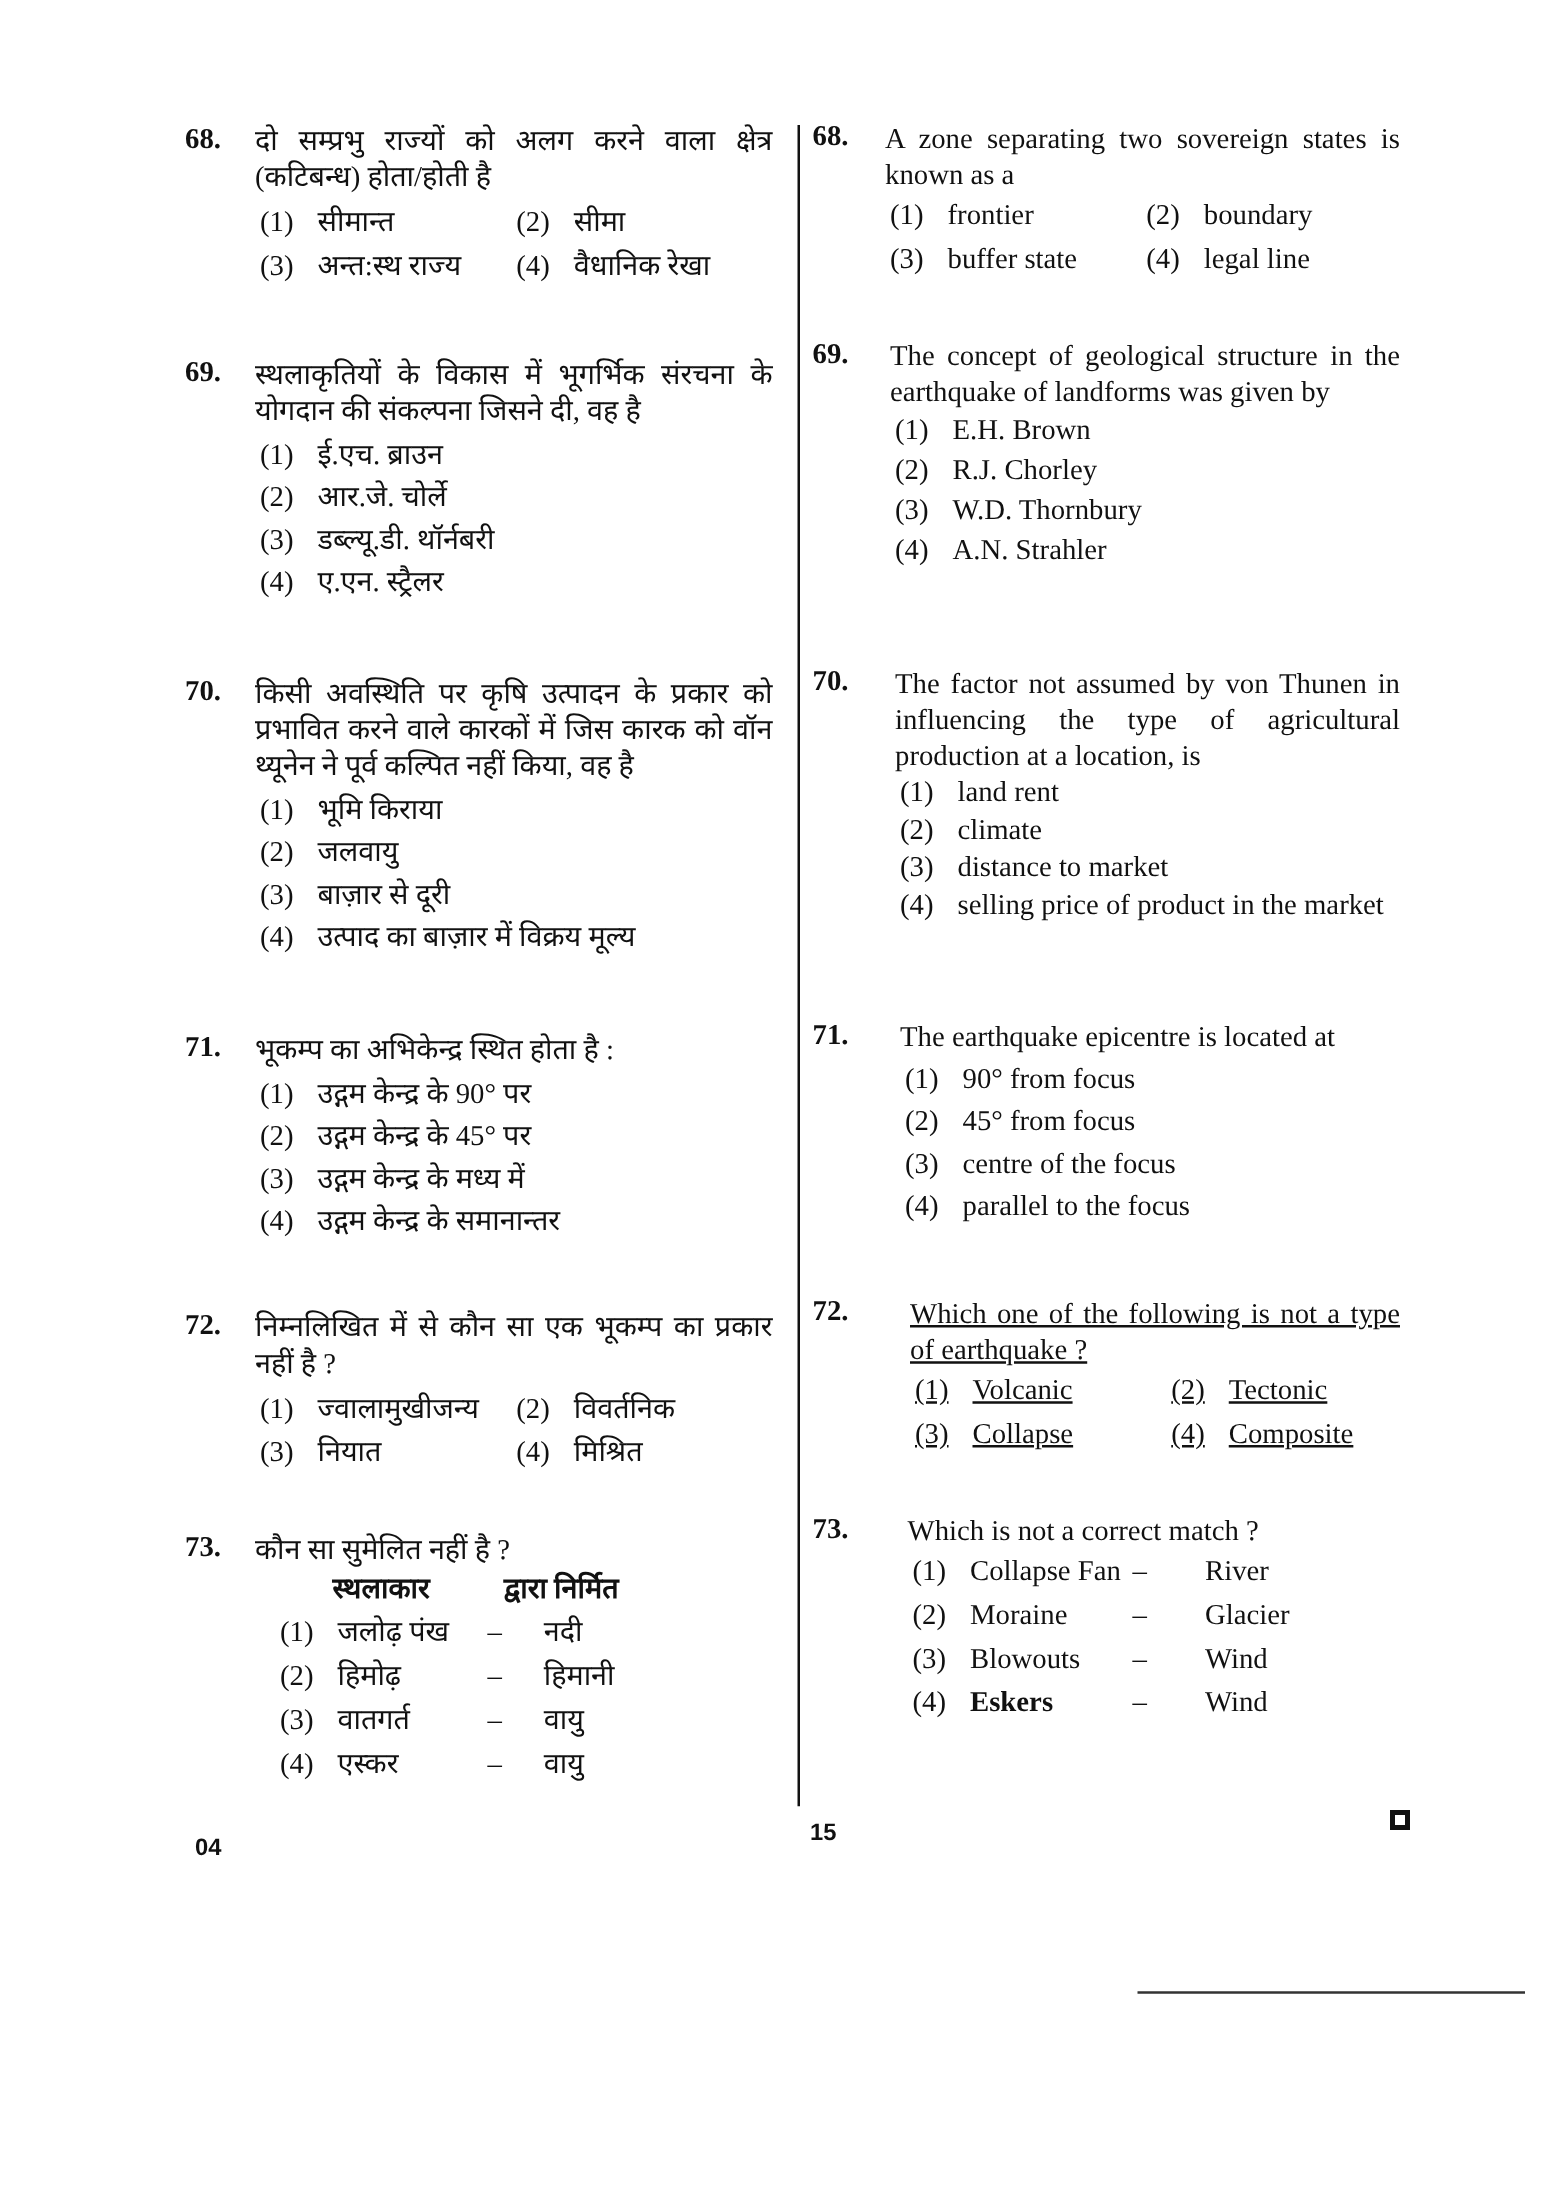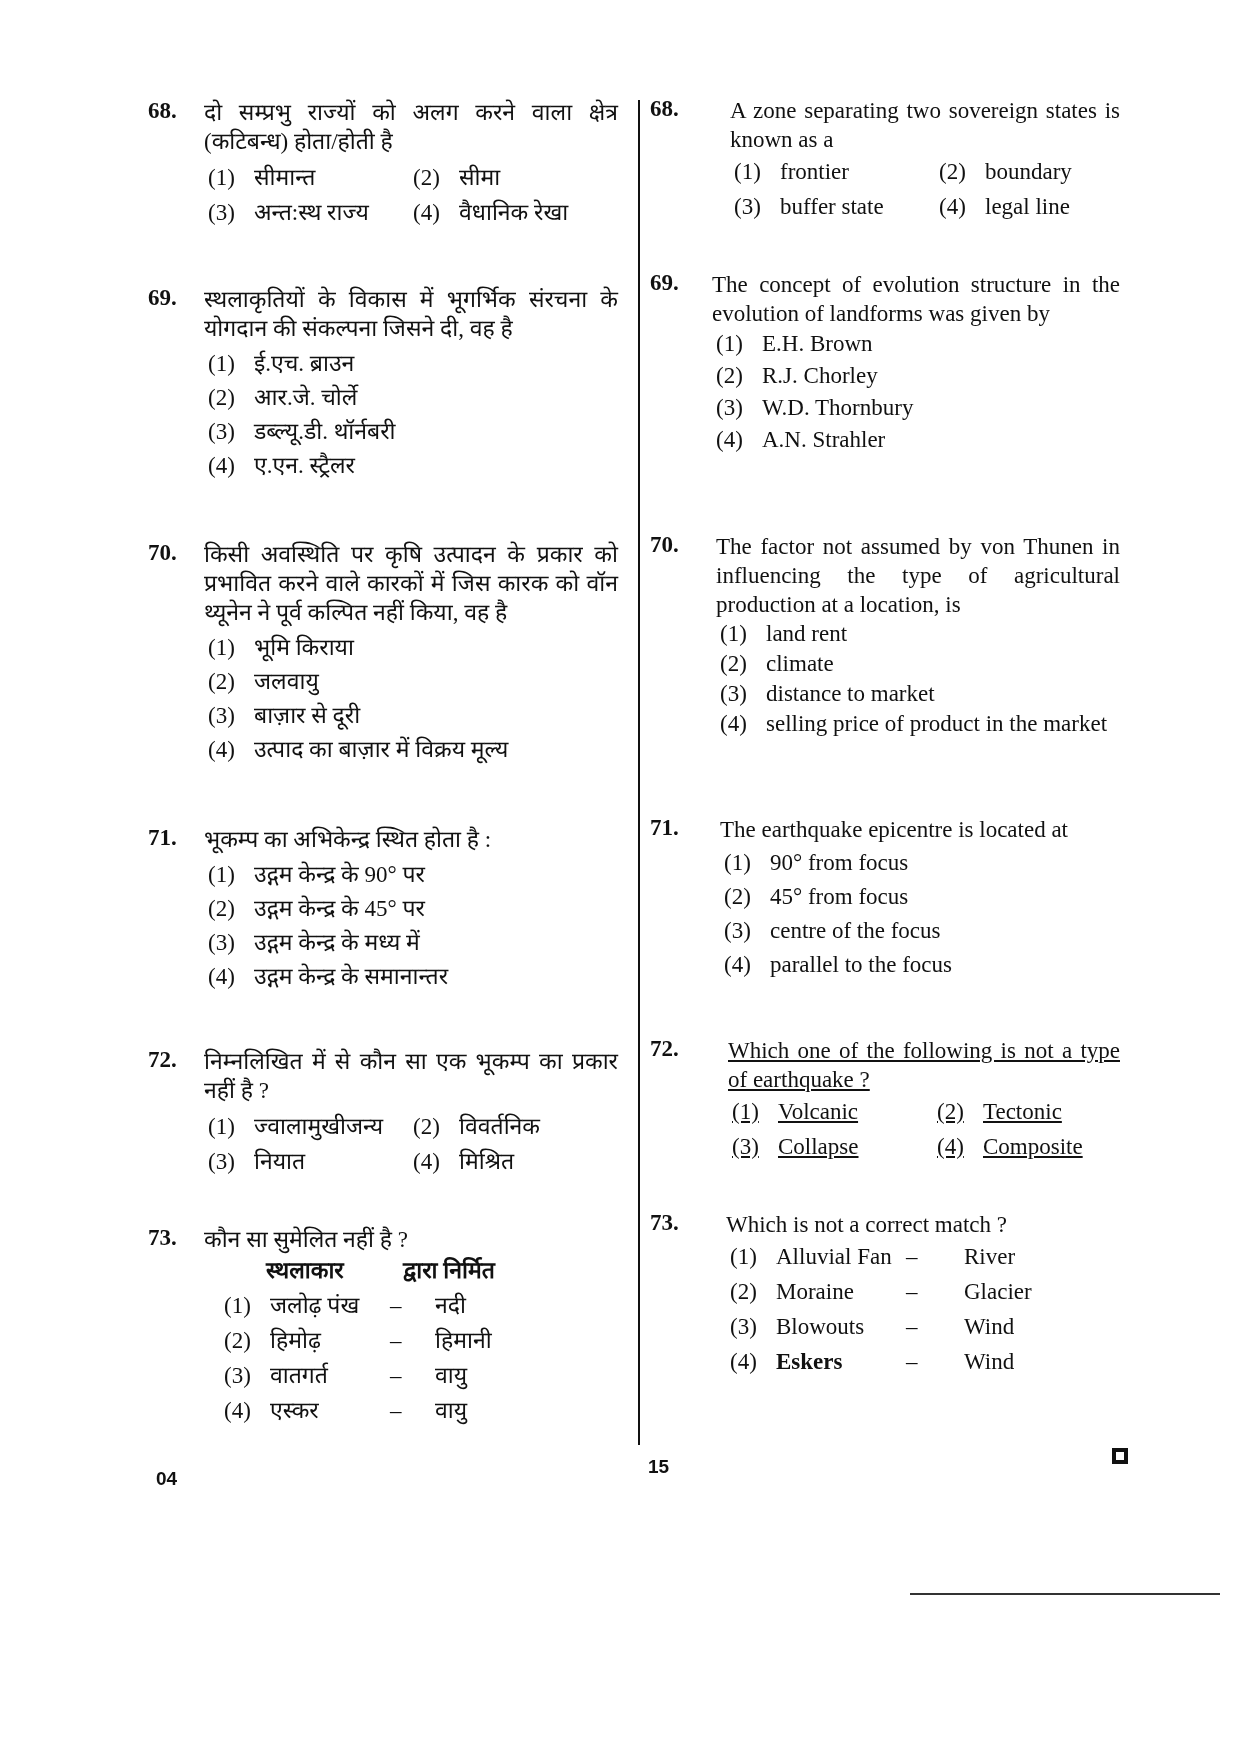--- a/index.html
+++ b/index.html
@@ -196,21 +196,21 @@
           </div>
       </div>
     </div>
   </div>
 </div>
 
 <div class="col col-right">
 
   <div class="q" style="top:96px;">
     <div class="qnum">68.</div>
-    <div class="qbody" style="margin-left:80px;">
+    <div class="qbody" style="margin-left:58px;">
       <div class="qtext">A zone separating two sovereign states is known as a</div>
       <div class="grid2 opts" style="grid-template-columns:205px 1fr;">
         <div class="opt">
             <span class="n">(1)</span>
             <span>frontier</span>
           </div>
         <div class="opt">
             <span class="n">(2)</span>
             <span>boundary</span>
           </div>
@@ -222,21 +222,21 @@
             <span class="n">(4)</span>
             <span>legal line</span>
           </div>
       </div>
     </div>
   </div>
 
   <div class="q" style="top:270px;">
     <div class="qnum">69.</div>
     <div class="qbody" style="margin-left:62px;">
-      <div class="qtext">The concept of evolution structure in the evolution of landforms was given by</div>
+      <div class="qtext">The concept of geological structure in the earthquake of landforms was given by</div>
       <div class="opts">
         <div class="opt" style="line-height:32px;">
             <span class="n">(1)</span>
             <span>E.H. Brown</span>
           </div>
         <div class="opt" style="line-height:32px;">
             <span class="n">(2)</span>
             <span>R.J. Chorley</span>
           </div>
         <div class="opt" style="line-height:32px;">
@@ -326,21 +326,21 @@
     </div>
   </div>
 
   <div class="q" style="top:1210px;">
     <div class="qnum">73.</div>
     <div class="qbody" style="margin-left:76px;">
       <div class="qtext">Which is not a correct match ?</div>
       <div class="opts">
         <div class="match-row">
             <span class="n">(1)</span>
-            <span class="lf" style="width:130px;">Alluvial Fan</span>
+            <span class="lf" style="width:130px;">Collapse Fan</span>
             <span class="dash" style="width:58px;">–</span>
             <span>River</span>
           </div>
         <div class="match-row">
             <span class="n">(2)</span>
             <span class="lf" style="width:130px;">Moraine</span>
             <span class="dash" style="width:58px;">–</span>
             <span>Glacier</span>
           </div>
         <div class="match-row">

